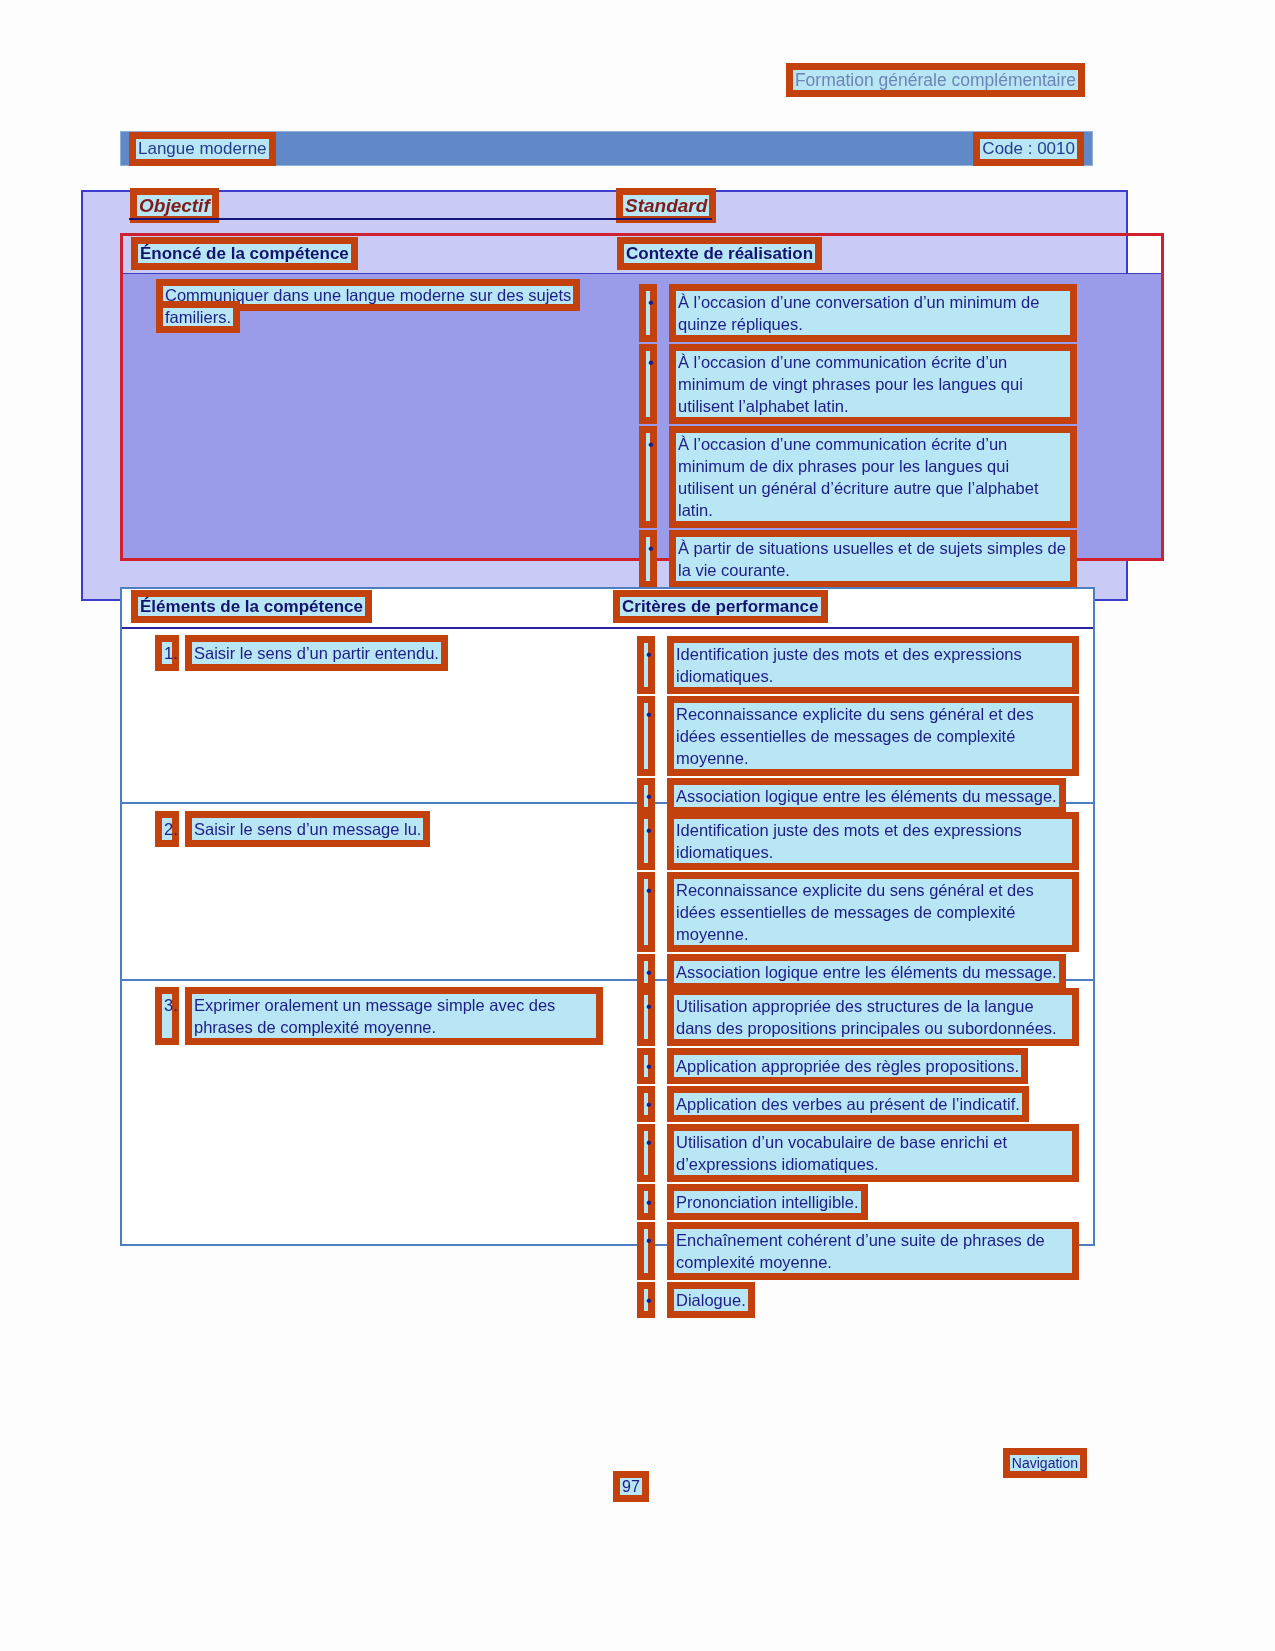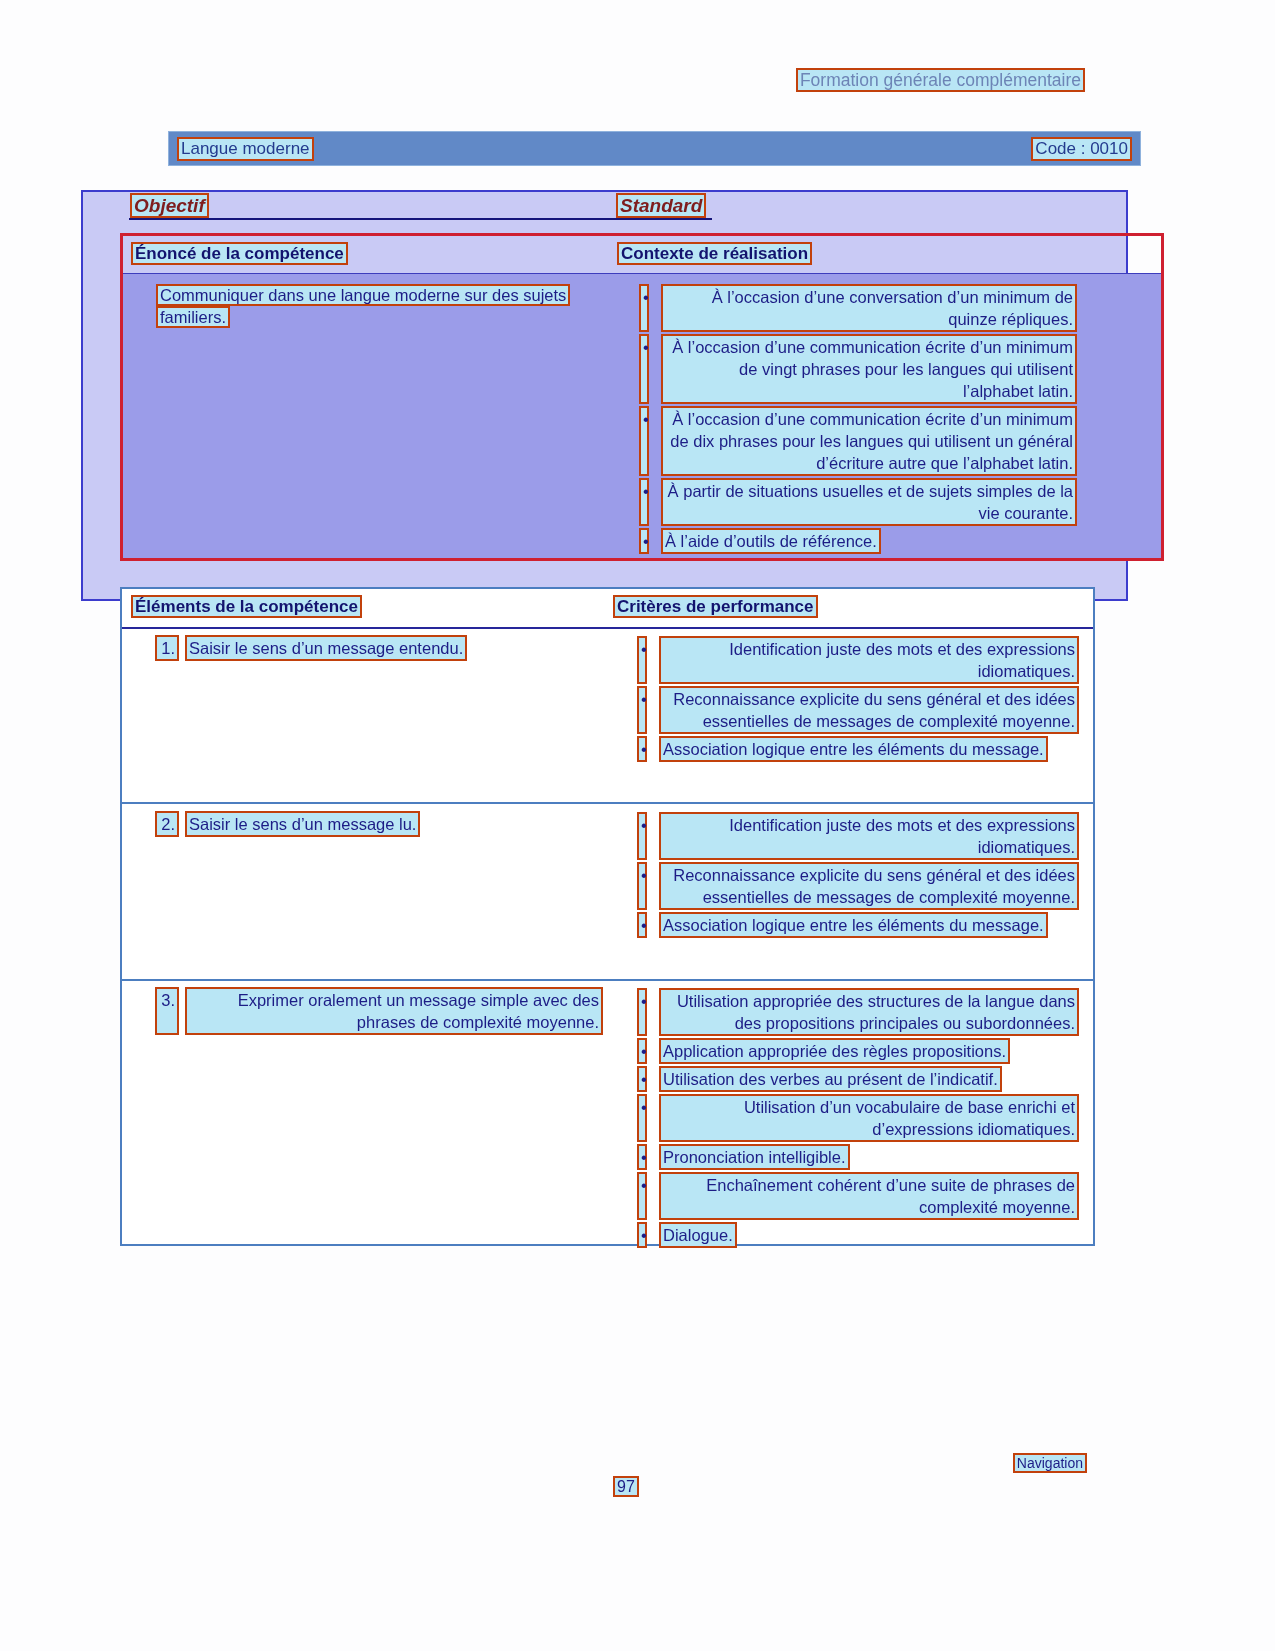--- a/index.html
+++ b/index.html
@@ -2,31 +2,31 @@
 <html><head>
 <meta charset="utf-8">
 <style>
   * { margin:0; padding:0; box-sizing:border-box; }
   html,body { background:#ffffff; }
   .page {
     position:relative; width:1275px; height:1651px; background:#fdfdfe;
     font-family:"Liberation Sans", sans-serif; color:#1d1d86; overflow:hidden;
   }
   .hl {
-    background:#b9e6f5; border:2px solid #c2410c; padding:0 2px;
-    -webkit-box-decoration-break:clone; box-decoration-break:clone;text-align:right;
+    background:#b9e6f5; border:7px solid #c2410c; padding:0 2px;
+    -webkit-box-decoration-break:clone; box-decoration-break:clone;
   }
   .header-note {
     position:absolute; top:70px; right:190px; font-size:17.5px; color:#6d84b6;
   }
   .title-bar {
     position:absolute; left:120px; top:131px; width:973px; height:35px;
     background:#6189c7; border:1px solid #8fb2dd;
     display:flex; align-items:center; justify-content:space-between;
-    padding:0 8px; font-size:17px; color:#243b8e;margin-left:48px;
+    padding:0 8px; font-size:17px; color:#243b8e;
   }
   .overlay-box {
     position:absolute; left:81px; top:190px; width:1047px; height:411px;
     background:#c9caf5; border:2px solid #3c3ccd;
   }
   .sec-heading {
     position:absolute; top:195px; font-size:19px; font-weight:bold;
     font-style:italic; color:#7f1d1d;
   }
   .obj-heading { left:130px; }
@@ -141,21 +141,21 @@
     </div>
     <div class="th th2">
       <span class="hl">Critères de performance</span>
     </div>
     <div class="head-rule"></div>
     <div class="row-rule rule-1"></div>
     <div class="row-rule rule-2"></div>
 
     <div class="elcell el-1 txt">
       <span class="num hl">1.</span>
-      <span class="hl">Saisir le sens d’un message entendu.</span>
+      <span class="hl">Saisir le sens d’un partir entendu.</span>
     </div>
     <div class="crlist cr-1 txt">
       <div class="li">
         <span class="b hl">•</span>
         <span class="hl">Identification juste des mots et des expressions idiomatiques.</span>
       </div>
       <div class="li">
         <span class="b hl">•</span>
         <span class="hl">Reconnaissance explicite du sens général et des idées essentielles de messages de complexité moyenne.</span>
       </div>
@@ -192,21 +192,21 @@
       <div class="li">
         <span class="b hl">•</span>
         <span class="hl">Utilisation appropriée des structures de la langue dans des propositions principales ou subordonnées.</span>
       </div>
       <div class="li">
         <span class="b hl">•</span>
         <span class="hl">Application appropriée des règles propositions.</span>
       </div>
       <div class="li">
         <span class="b hl">•</span>
-        <span class="hl">Utilisation des verbes au présent de l’indicatif.</span>
+        <span class="hl">Application des verbes au présent de l’indicatif.</span>
       </div>
       <div class="li">
         <span class="b hl">•</span>
         <span class="hl">Utilisation d’un vocabulaire de base enrichi et d’expressions idiomatiques.</span>
       </div>
       <div class="li">
         <span class="b hl">•</span>
         <span class="hl">Prononciation intelligible.</span>
       </div>
       <div class="li">

